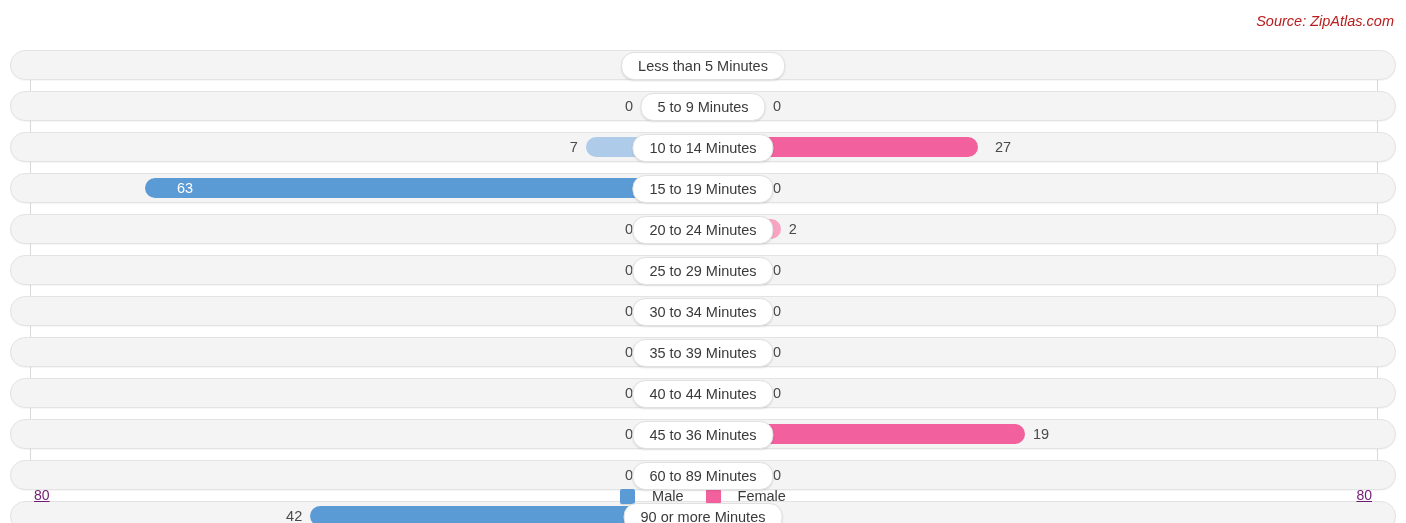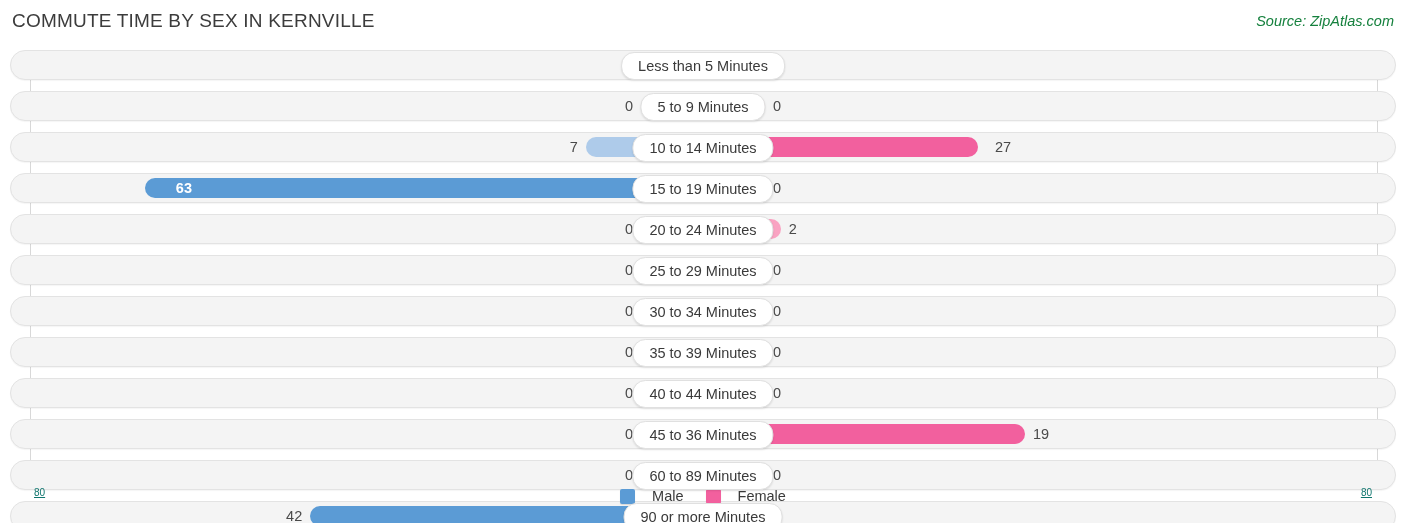--- a/index.html
+++ b/index.html
@@ -14,21 +14,21 @@
   .chart-root{position:relative;width:1406px;height:523px;}
 
   
   .title{
     position:absolute;left:12px;top:10px;
     font-size:19px;letter-spacing:.2px;color:#3c3c3c;
     white-space:nowrap;
   }
   .source{
     position:absolute;right:12px;top:13px;
-    font-size:14.5px;font-style:italic;color:#15803d;
+    font-size:14.5px;font-style:italic;color:#b91c1c;
     white-space:nowrap;
     text-align:right;
   }
 
   
   .plot{
     position:absolute;left:0;top:50px;
     width:1406px;height:434px;
   }
   .gridline{
@@ -90,21 +90,21 @@
     white-space:nowrap;
     box-shadow:0 1px 2px rgba(0,0,0,.10);
     z-index:4;
   }
 
   
   .axis{
     position:absolute;left:0;top:487px;width:1406px;height:20px;
   }
   .axis-label{
-    position:absolute;top:0;font-size:10px;color:#0f766e;text-decoration:underline;
+    position:absolute;top:0;font-size:14px;color:#701a75;text-decoration:underline;
   }
   .axis-left{left:34px;}
   .axis-right{right:34px;}
 
   
   .legend{
     position:absolute;left:0;top:488px;width:1406px;
     display:flex;justify-content:center;align-items:center;gap:22px;
   }
   .legend-item{display:flex;align-items:center;gap:17px;}
@@ -112,21 +112,20 @@
     width:15px;height:15px;border-radius:2px;display:inline-block;
     box-shadow:0 1px 1px rgba(0,0,0,.12);
   }
   .legend-label{font-size:14.5px;color:#3a3a3a;}
 </style>
 </head>
 <body>
 
 <div class="chart-root">
 
-  <div class="title">COMMUTE TIME BY SEX IN KERNVILLE</div>
   <div class="source">Source: ZipAtlas.com</div>
 
   <div class="plot">
     <div class="gridline grid-left"></div>
     <div class="gridline grid-right"></div>
     <div class="rows" id="rows">
         <div class="row">
           <div class="track"></div>
           <div class="bar bar-male" style="left: 641px; width: 62px;"></div>
           <div class="bar bar-female" style="left: 703px; width: 62px;"></div>
@@ -147,21 +146,21 @@
           <div class="bar bar-male" style="left: 585.875px; width: 117.125px;"></div>
           <div class="bar bar-female strong" style="left: 703px; width: 274.625px;"></div>
           <span class="val val-left" style="left: 533.875px; width: 44px;">7</span>
           <span class="val val-right" style="left: 995px; width: 44px;">27</span>
           <div class="pill">10 to 14 Minutes</div>
         </div>
         <div class="row">
           <div class="track"></div>
           <div class="bar bar-male strong" style="left: 144.875px; width: 558.125px;"></div>
           <div class="bar bar-female" style="left: 703px; width: 62px;"></div>
-          <span class="val val-left inside" style="left: 152px; width: 40px; text-align: right; font-weight: bold;">63</span>
+          <span class="val val-left inside" style="left: 165px; width: 40px; text-align: center;">63</span>
           <span class="val val-right" style="left: 773px; width: 44px;">0</span>
           <div class="pill">15 to 19 Minutes</div>
         </div>
         <div class="row">
           <div class="track"></div>
           <div class="bar bar-male" style="left: 641px; width: 62px;"></div>
           <div class="bar bar-female" style="left: 703px; width: 77.75px;"></div>
           <span class="val val-left" style="left: 589px; width: 44px;">0</span>
           <span class="val val-right" style="left: 788.75px; width: 44px;">2</span>
           <div class="pill">20 to 24 Minutes</div>

